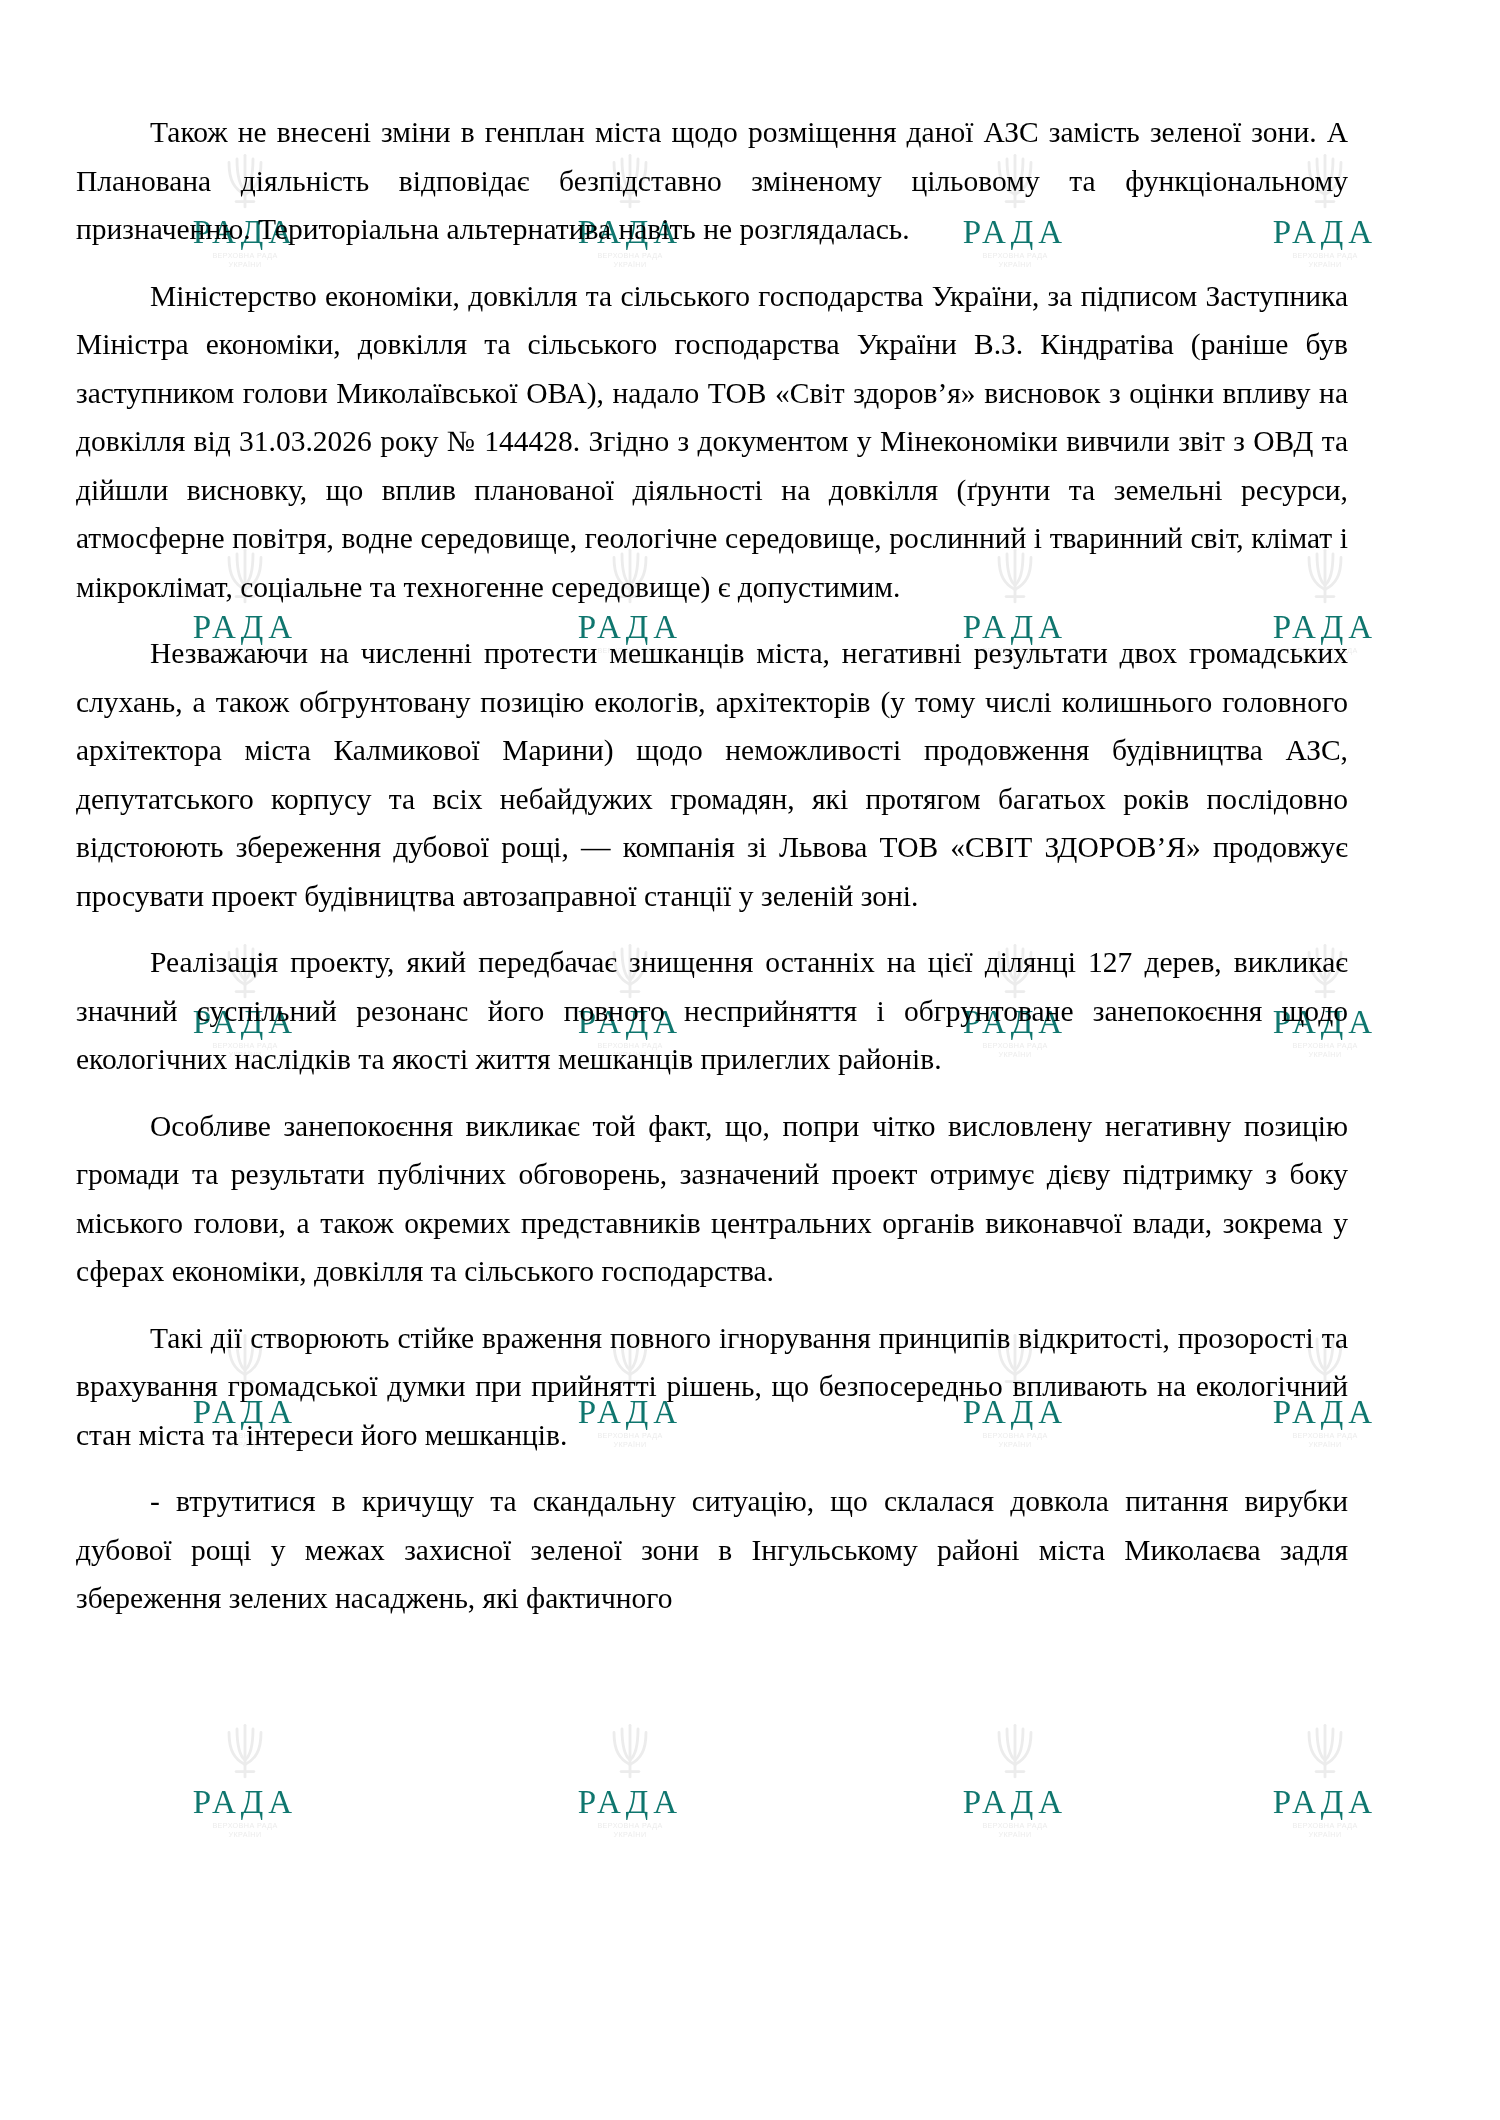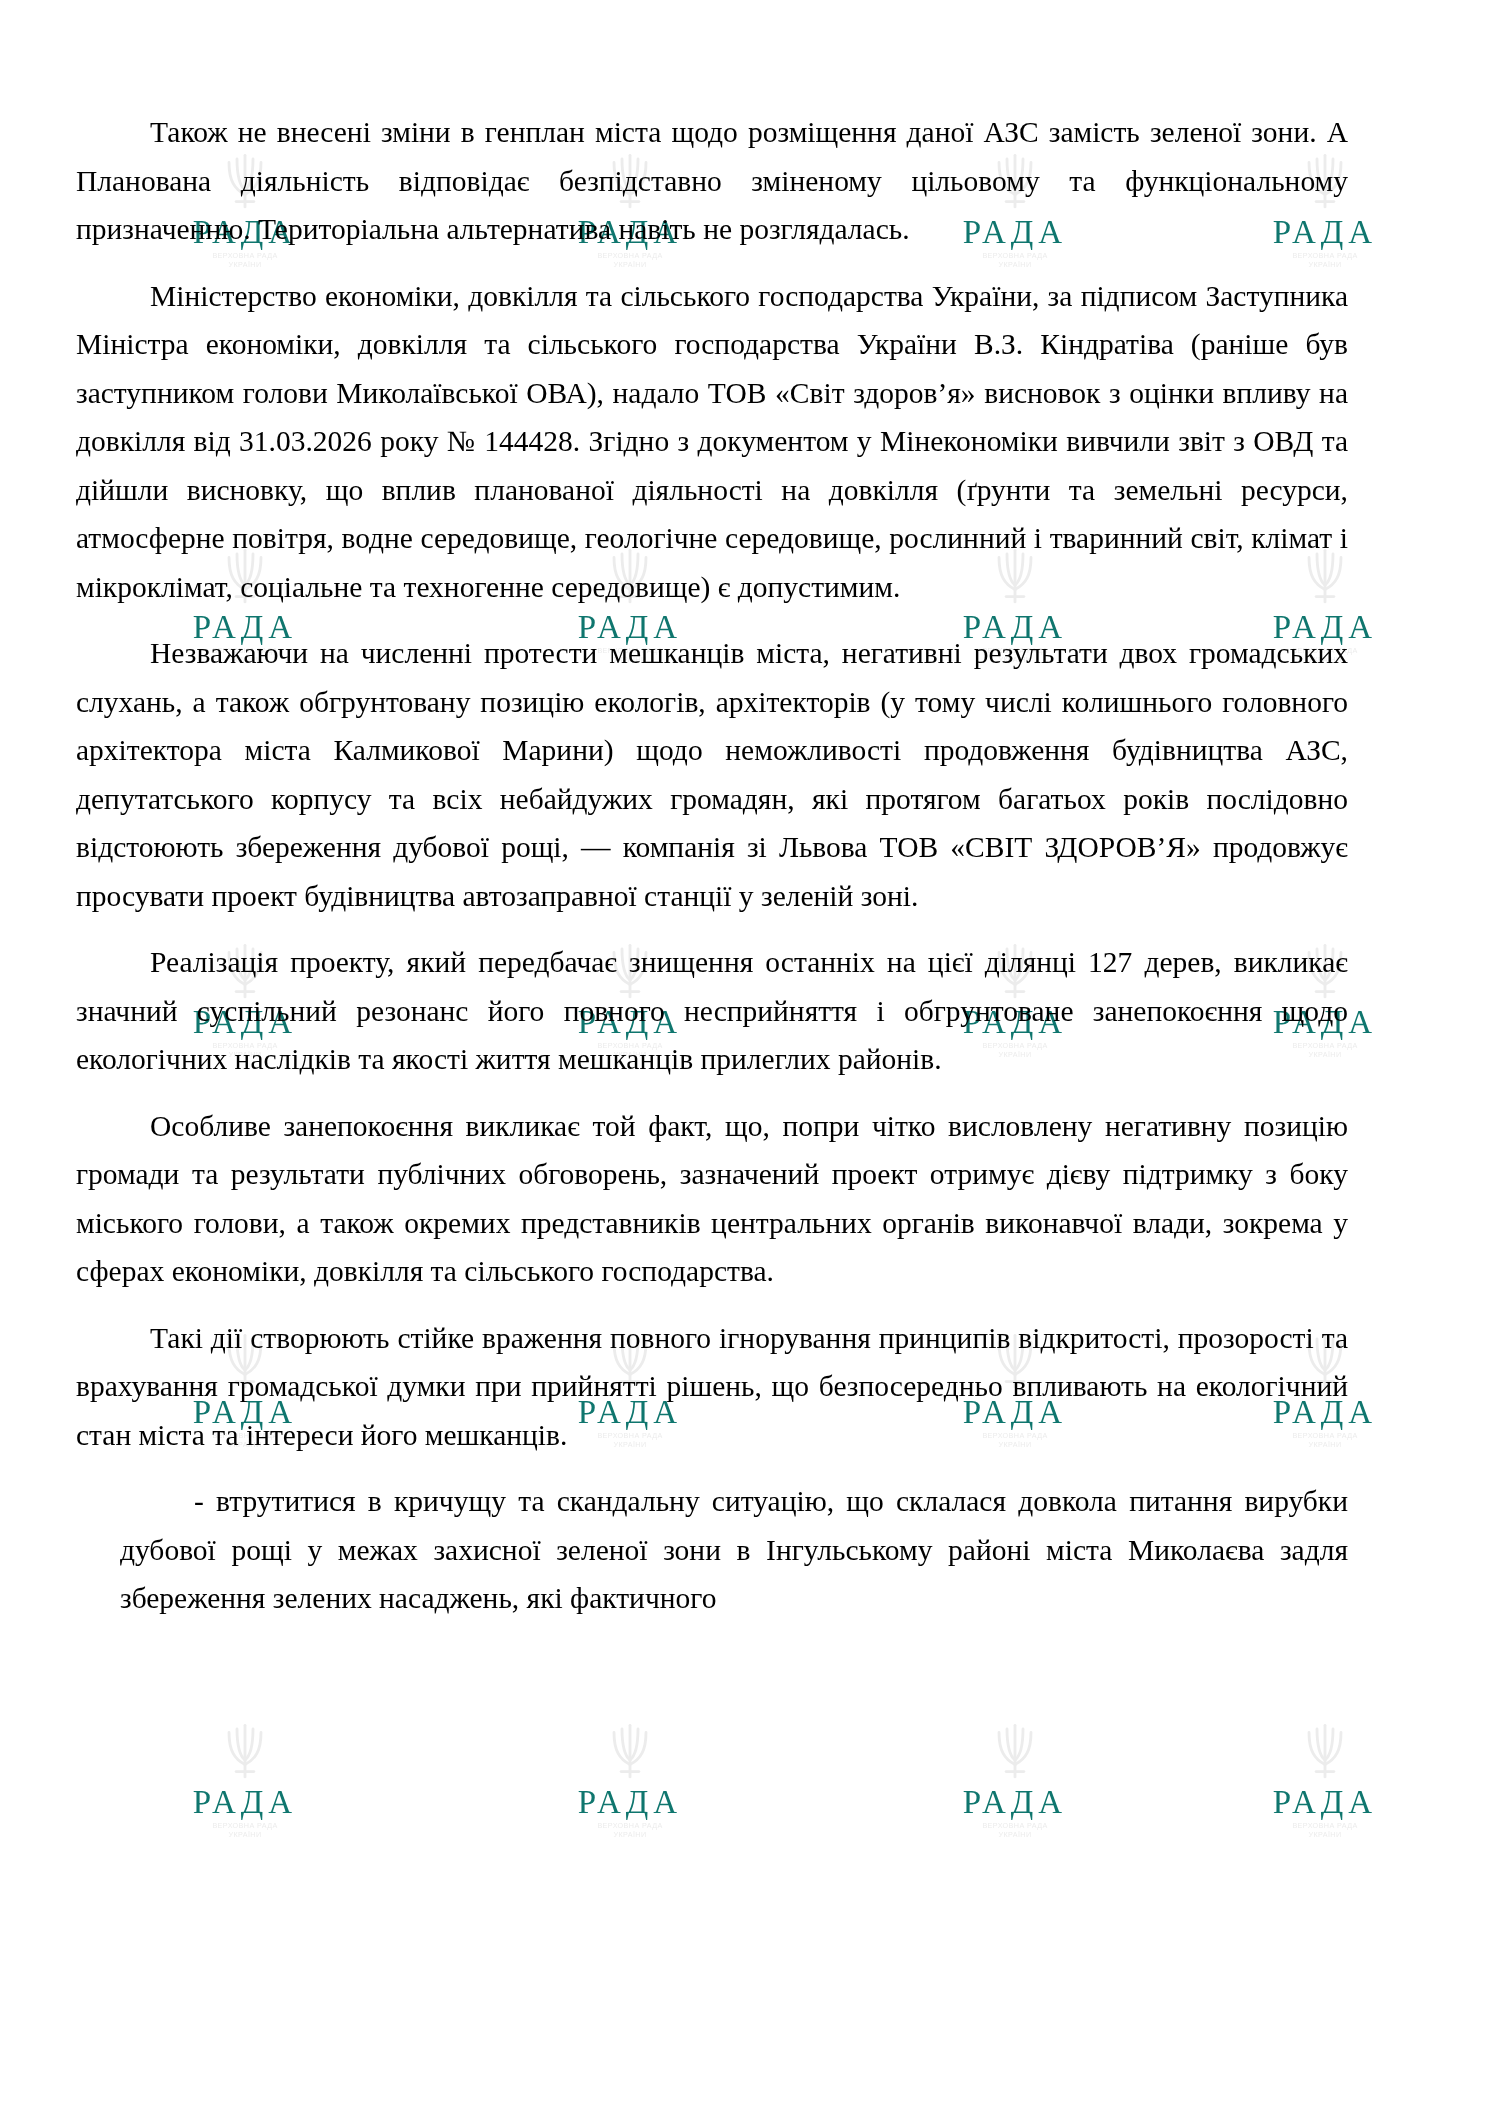--- a/index.html
+++ b/index.html
@@ -82,21 +82,20 @@
     hyphens: none;
     word-spacing: 0px;
   }
 
   p.para.last-open {
     margin-bottom: 0;
   }
 
   p.para.bullet {
     text-indent: 74px;
-    margin-left: 44px;
   }
 </style>
 </head>
 <body>
 
 <div class="page">
 
   <div class="watermark-layer">
     <div class="wm" style="left:160px;  top:150px;">
       <svg viewBox="0 0 60 72" aria-hidden="true">

